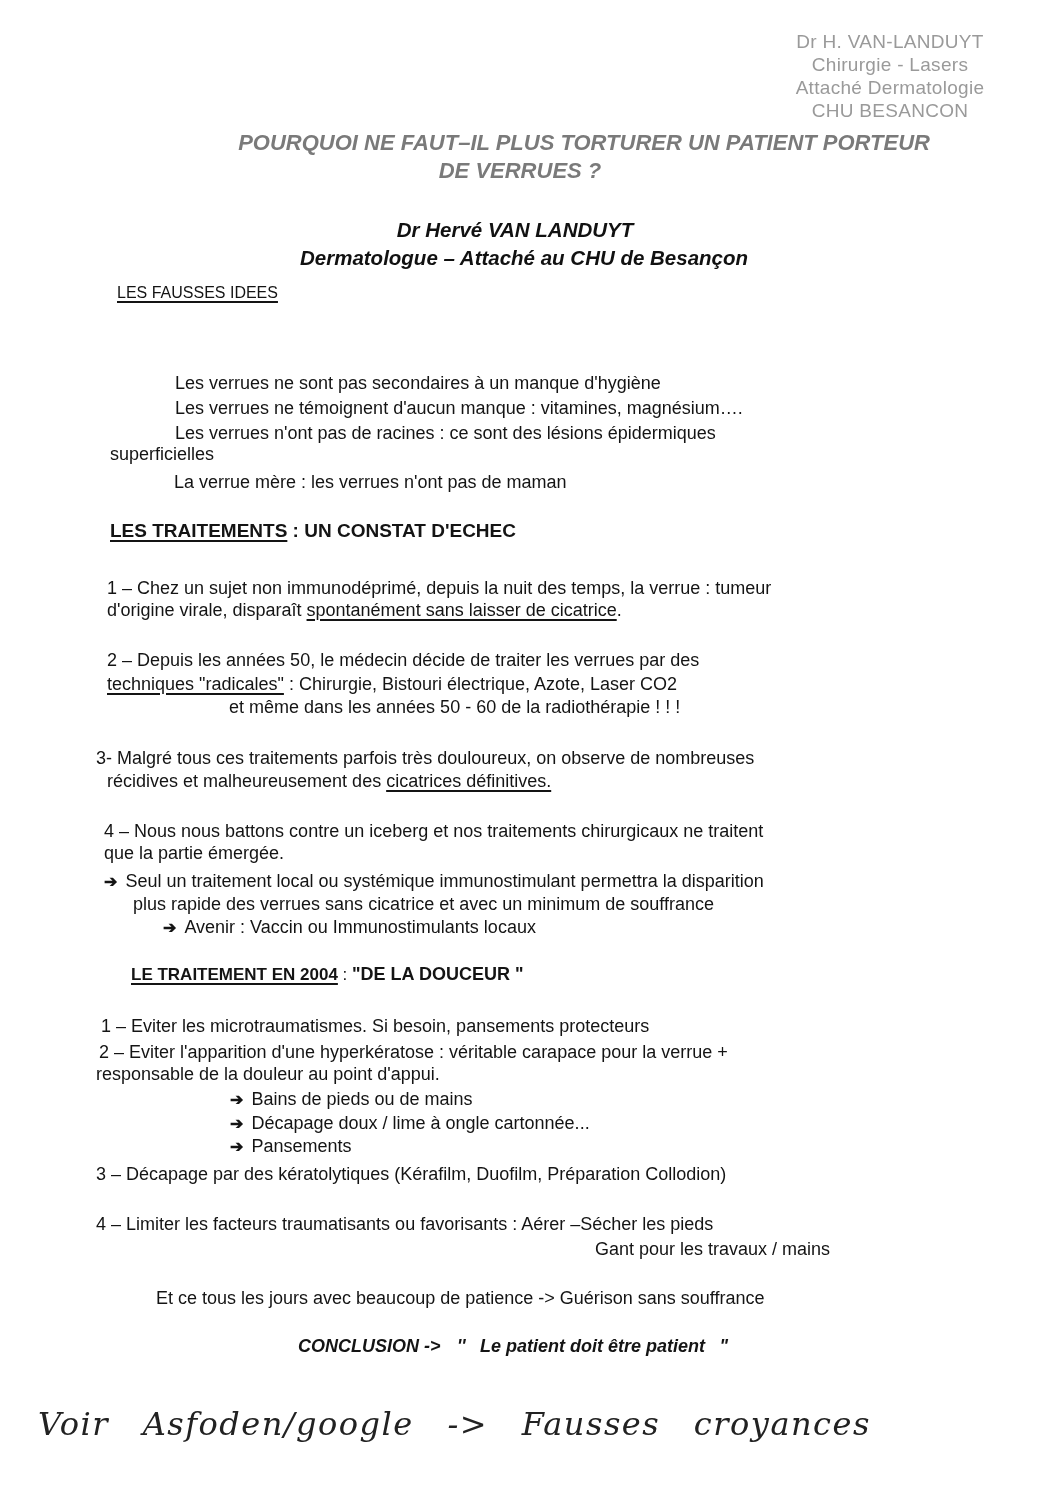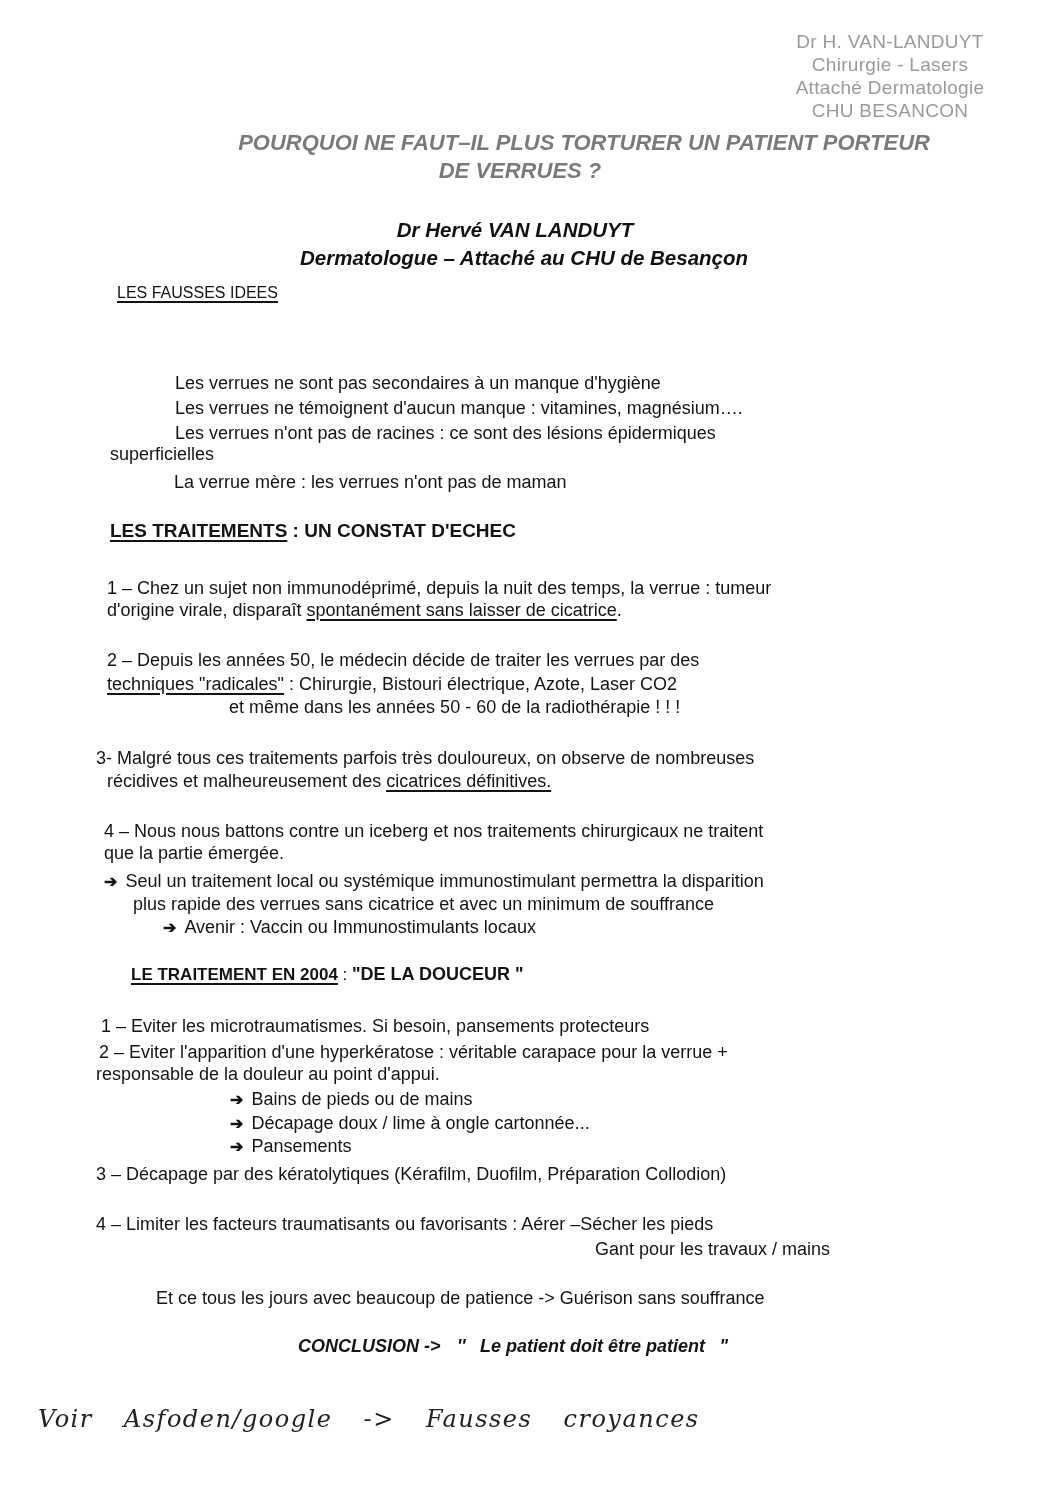--- a/index.html
+++ b/index.html
@@ -12,21 +12,21 @@
            font-style:italic; font-weight:bold; color:#7a7a7a; font-size:22px; }
   .author { position:absolute; left:110px; width:800px; text-align:center;
             font-style:italic; font-weight:bold; color:#111; font-size:20.5px; }
   .h { font-size:19px; }
   .u { text-decoration:underline; text-decoration-thickness:2px; text-underline-offset:3px; }
   .t { font-size:18px; }
   .arrow { display:inline-block; font-size:16px; margin-right:8px; font-weight:bold; }
   .bold { font-weight:bold; }
   .concl { font-style:italic; font-weight:bold; }
   .hand { position:absolute; left:38px; top:1405px; font-family:"DejaVu Serif", serif;
-          font-style:italic; font-size:24px; color:#222; letter-spacing:1.5px; word-spacing:22px; }
+          font-style:italic; font-size:32px; color:#222; letter-spacing:1.5px; word-spacing:22px; }
 </style>
 </head>
 <body>
 
 <div class="stamp">
   <div>Dr H. VAN-LANDUYT</div>
   <div>Chirurgie - Lasers</div>
   <div>Attaché Dermatologie</div>
   <div>CHU BESANCON</div>
 </div>

